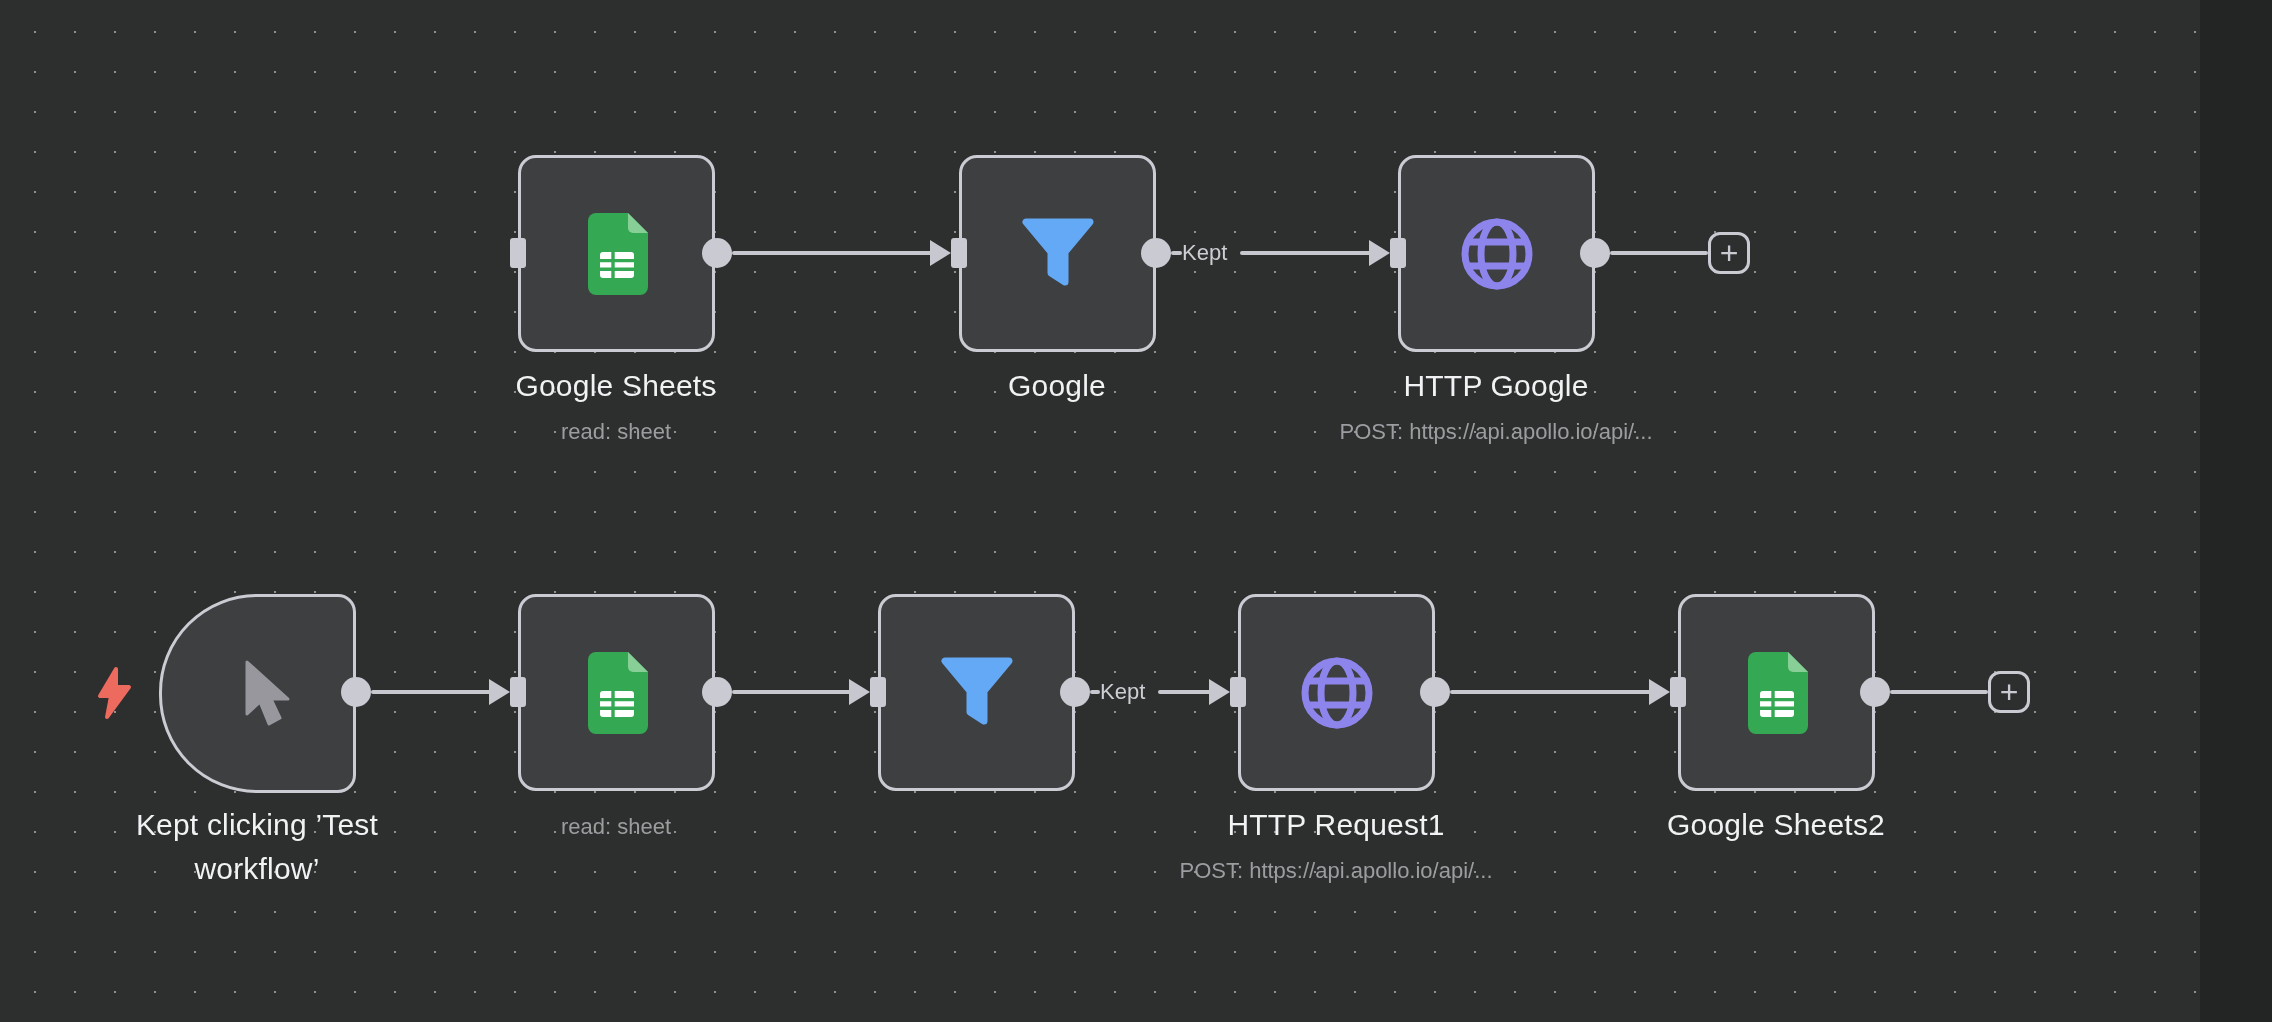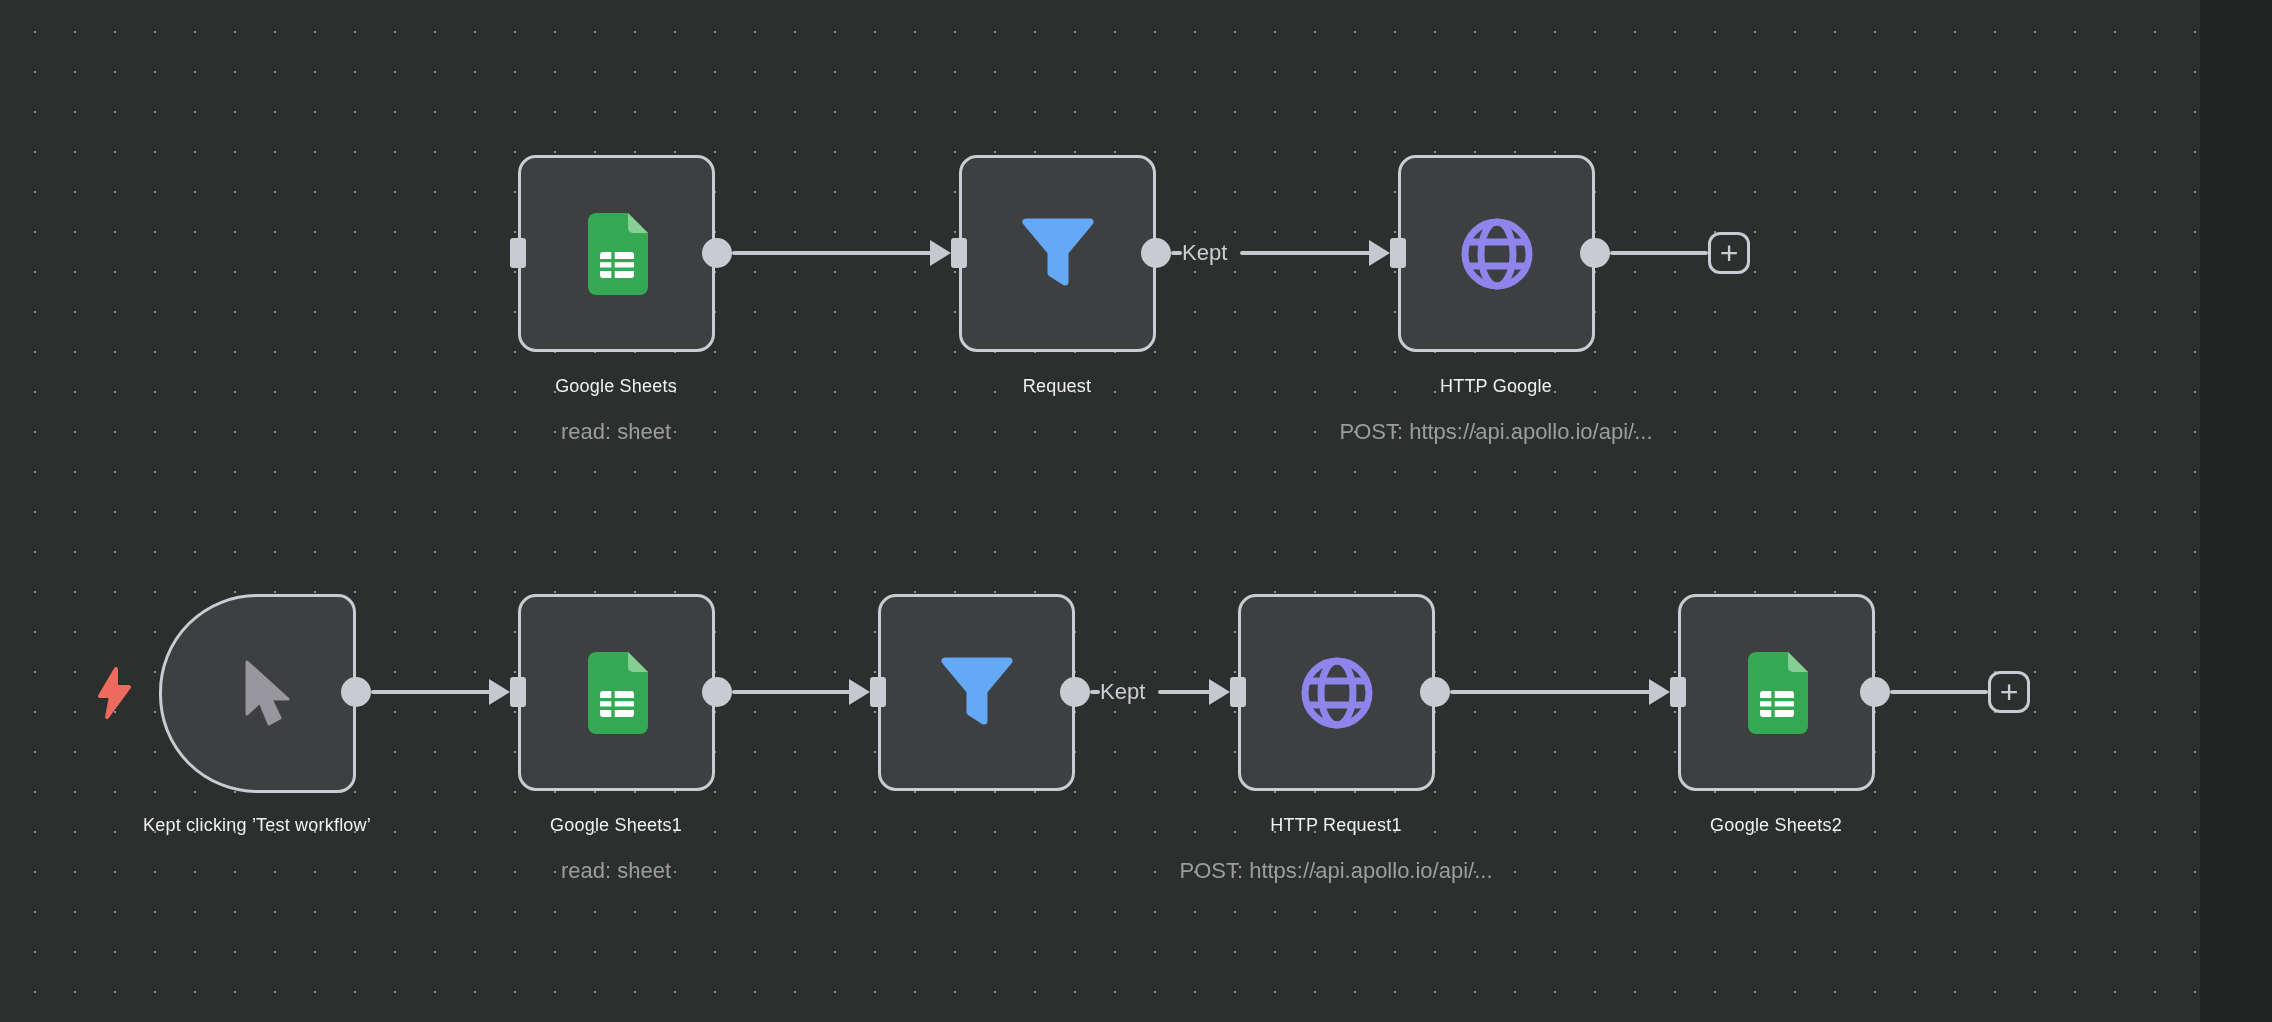--- a/index.html
+++ b/index.html
@@ -41,21 +41,21 @@
   .port-in{
     position:absolute;width:16px;height:30px;background:#c9cad2;border-radius:3px;
   }
   .port-out{
     position:absolute;width:30px;height:30px;background:#c9cad2;border-radius:50%;
   }
   .node-label{
     position:absolute;width:400px;text-align:center;
   }
   .node-label .title{
-    color:#f1f2f4;font-size:18px;font-weight:500;line-height:44px;letter-spacing:0.2px;
+    color:#f1f2f4;font-size:30px;font-weight:500;line-height:44px;letter-spacing:0.2px;
   }
   .node-label .subtitle{
     color:#9c9da0;font-size:22px;font-weight:400;line-height:28px;margin-top:10px;
   }
   .edge-label{
     position:absolute;color:#cdced4;font-size:22px;line-height:32px;font-weight:400;
   }
   .add-btn{
     position:absolute;width:42px;height:42px;box-sizing:border-box;
     border:3px solid #c9cad2;border-radius:12px;background:transparent;
@@ -210,32 +210,31 @@
   <div class="port-out" style="left:1860px;top:677px;"></div>
 
   <button class="add-btn" style="left:1708px;top:232px;">+</button>
   <button class="add-btn" style="left:1988px;top:671px;">+</button>
 
   <div class="node-label" style="left:416px;top:364px;">
     <div class="title">Google Sheets</div>
     <div class="subtitle">read: sheet</div>
   </div>
   <div class="node-label" style="left:857px;top:364px;">
-    <div class="title">Request</div>
+    <div class="title">Google</div>
   </div>
   <div class="node-label" style="left:1296px;top:364px;">
     <div class="title">HTTP Google</div>
     <div class="subtitle">POST: https://api.apollo.io/api/...</div>
   </div>
 
   <div class="node-label" style="left:77px;top:803px;width:360px;">
     <div class="title">Kept clicking ’Test workflow’</div>
   </div>
   <div class="node-label" style="left:416px;top:803px;">
-    <div class="title">Google Sheets1</div>
     <div class="subtitle">read: sheet</div>
   </div>
   <div class="node-label" style="left:1136px;top:803px;">
     <div class="title">HTTP Request1</div>
     <div class="subtitle">POST: https://api.apollo.io/api/...</div>
   </div>
   <div class="node-label" style="left:1576px;top:803px;text-align:center;">
     <div class="title">Google Sheets2</div>
   </div>
 

